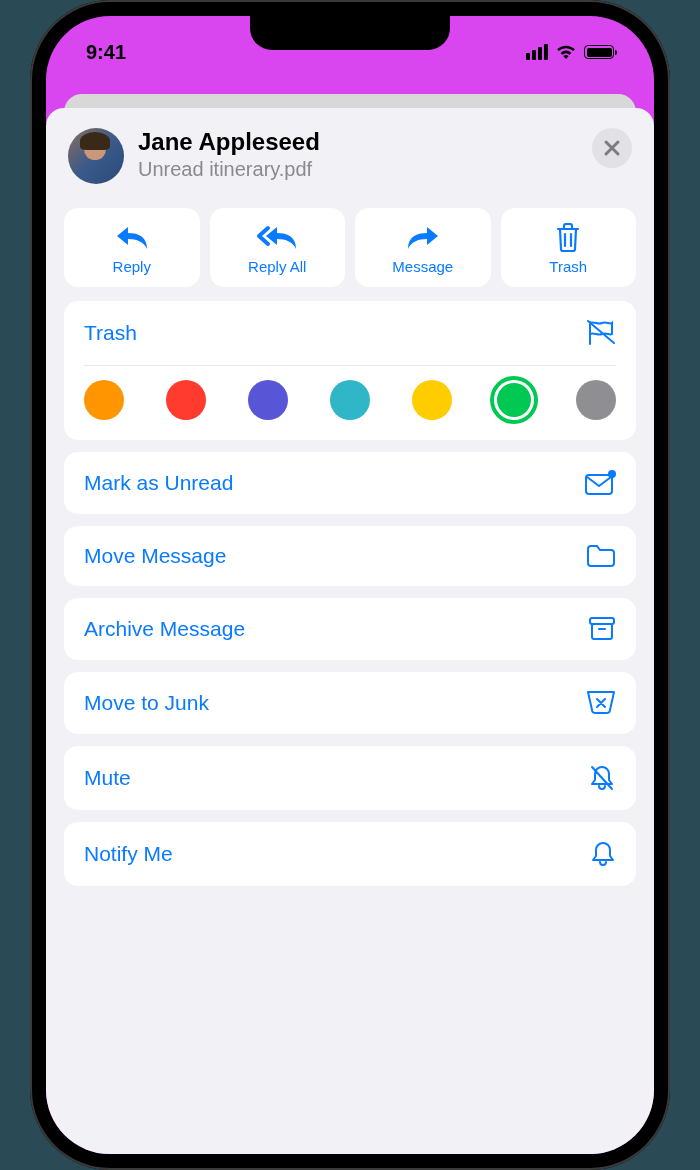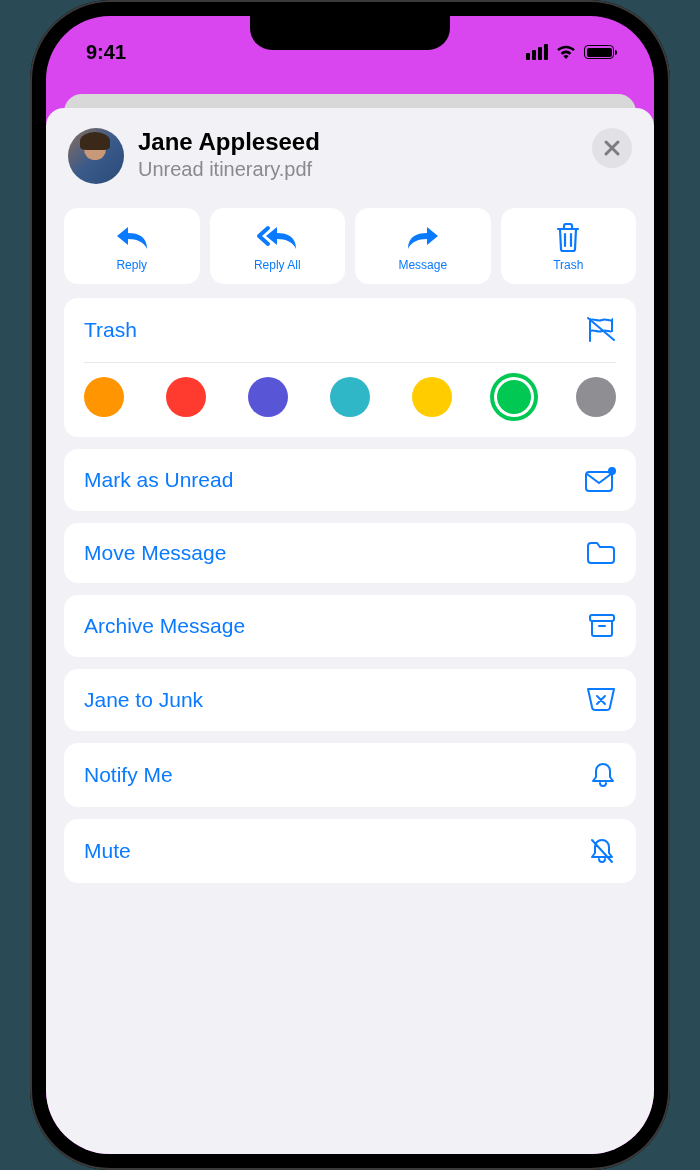--- a/index.html
+++ b/index.html
@@ -98,21 +98,21 @@
     color:#7c7c80;
   }
   
   .action-row { display: flex; gap: 10px; margin-bottom: 14px; }
   .action-btn {
     flex: 1; background: #fff; border-radius: 14px;
     display:flex; flex-direction:column; align-items:center; justify-content:center;
     padding: 14px 4px 12px 4px; color:#0a7aff;
   }
   .action-btn .ic { height: 32px; display:flex; align-items:center; justify-content:center; margin-bottom:4px;}
-  .action-btn .lbl { font-size: 12px; }
+  .action-btn .lbl { font-size: 15px; }
   
   .card {
     background:#fff; border-radius: 14px; margin-bottom: 12px;
   }
   .row {
     display:flex; align-items:center; justify-content:space-between;
     padding: 18px 20px; color:#0a7aff; font-size: 21px;
   }
   .row .ric { color:#0a7aff; }
   .divider { height:1px; background:#e8e8ea; margin:0 20px;}
@@ -250,46 +250,46 @@
             <svg width="28" height="26" viewBox="0 0 28 26">
                 <rect x="2" y="2" width="24" height="6" rx="2" fill="none" stroke="#0a7aff" stroke-width="2"></rect>
                 <path d="M4 8 L4 21 C4 22 5 23 6 23 L22 23 C23 23 24 22 24 21 L24 8 M11 13 L17 13" fill="none" stroke="#0a7aff" stroke-width="2" stroke-linecap="round"></path>
               </svg>
           </span>
         </div>
       </div>
 
       <div class="card">
         <div class="row">
-          <span>Jane to Junk</span>
+          <span>Move to Junk</span>
           <span class="ric">
             <svg width="30" height="26" viewBox="0 0 30 26">
                 <path d="M2 2 L28 2 L24 20 C24 22 22 23 20 23 L10 23 C8 23 6 22 6 20 Z M11 9 L19 17 M19 9 L11 17" fill="none" stroke="#0a7aff" stroke-width="2" stroke-linecap="round" stroke-linejoin="round"></path>
               </svg>
           </span>
         </div>
       </div>
 
       <div class="card">
         <div class="row">
+          <span>Mute</span>
+          <span class="ric">
+            <svg width="28" height="28" viewBox="0 0 28 28">
+                <path d="M14 3 C10 3 7 6 7 10 L7 16 L4 20 L24 20 L21 16 L21 10 C21 6 18 3 14 3 Z M11 22 C11 24 12 25 14 25 C16 25 17 24 17 22 M4 3 L24 25" fill="none" stroke="#0a7aff" stroke-width="2" stroke-linecap="round" stroke-linejoin="round"></path>
+              </svg>
+          </span>
+        </div>
+      </div>
+
+      <div class="card">
+        <div class="row">
           <span>Notify Me</span>
           <span class="ric">
             <svg width="26" height="28" viewBox="0 0 26 28">
                 <path d="M13 3 C9 3 6 6 6 10 L6 16 L3 20 L23 20 L20 16 L20 10 C20 6 17 3 13 3 Z M10 22 C10 24 11 25 13 25 C15 25 16 24 16 22" fill="none" stroke="#0a7aff" stroke-width="2" stroke-linecap="round" stroke-linejoin="round"></path>
-              </svg>
-          </span>
-        </div>
-      </div>
-
-      <div class="card">
-        <div class="row">
-          <span>Mute</span>
-          <span class="ric">
-            <svg width="28" height="28" viewBox="0 0 28 28">
-                <path d="M14 3 C10 3 7 6 7 10 L7 16 L4 20 L24 20 L21 16 L21 10 C21 6 18 3 14 3 Z M11 22 C11 24 12 25 14 25 C16 25 17 24 17 22 M4 3 L24 25" fill="none" stroke="#0a7aff" stroke-width="2" stroke-linecap="round" stroke-linejoin="round"></path>
               </svg>
           </span>
         </div>
       </div>
 
     </div>
   </div>
 </div>
 
 </body></html>

